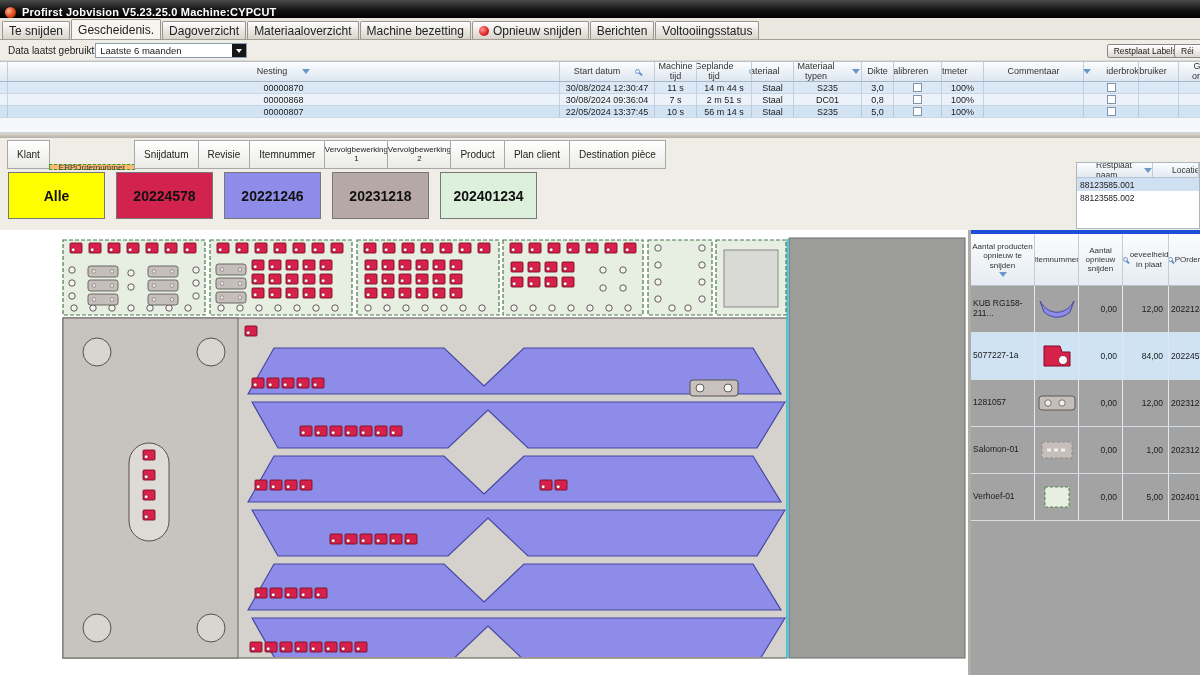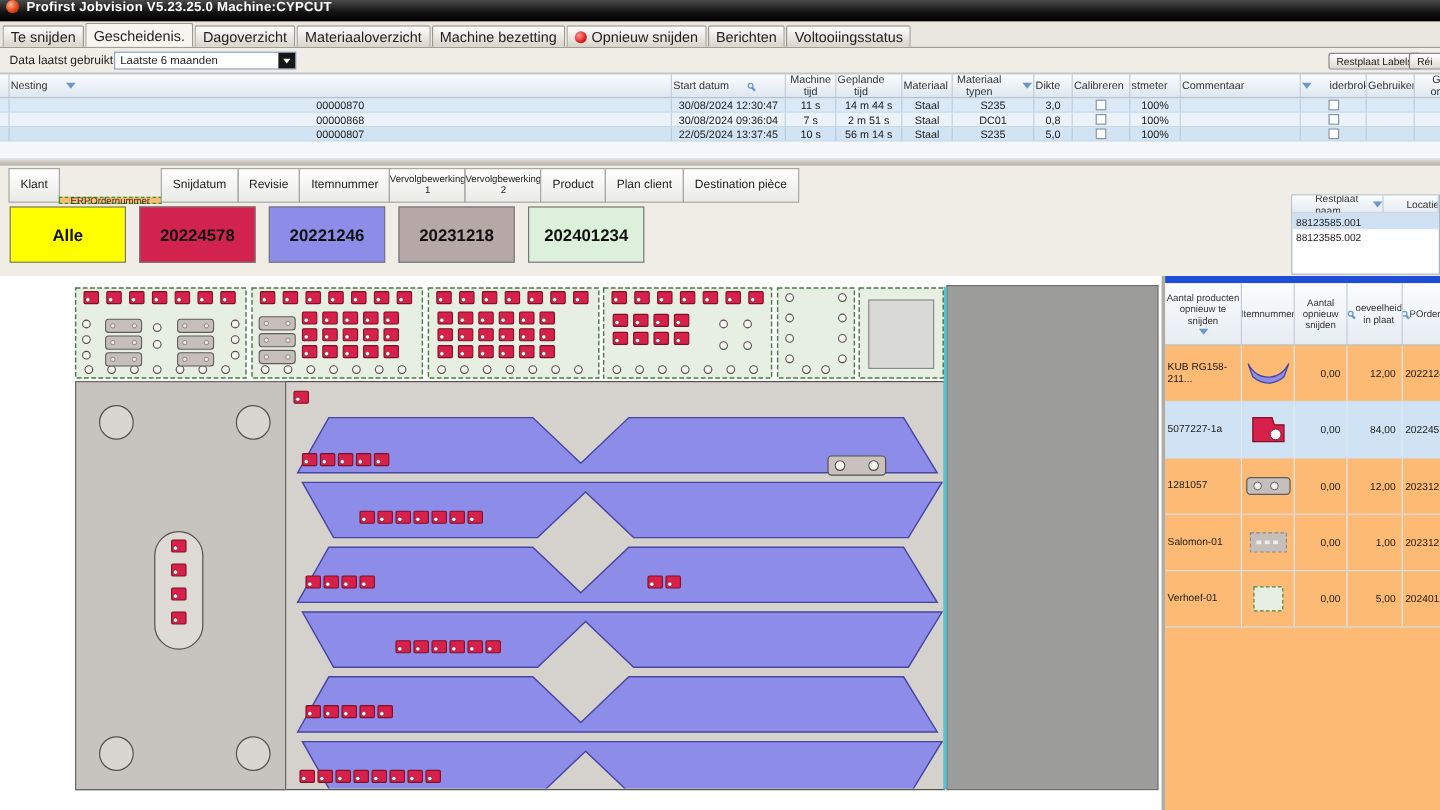--- a/index.html
+++ b/index.html
@@ -2,21 +2,21 @@
 <html><head>
 <meta charset="utf-8">
 <style>
   html,body{margin:0;padding:0;background:#dcdcdc;}
   *{box-sizing:border-box;}
   .win{position:relative;width:1200px;height:675px;background:#f0ede6;overflow:hidden;
        font-family:"Liberation Sans","DejaVu Sans",sans-serif;color:#1a1a1a;}
 
   
   .titlebar{position:absolute;left:0;top:0;width:100%;height:18px;
-    background:linear-gradient(#4a4a4a,#141414 55%,#000);display:flex;align-items:flex-start;gap:6px;padding-left:5px;}
+    background:linear-gradient(#4a4a4a,#141414 55%,#000);display:flex;align-items:flex-end;gap:6px;padding-left:5px;}
   .appicon{width:11px;height:11px;border-radius:50%;flex:0 0 auto;
     background:radial-gradient(circle at 35% 35%,#ffb090,#e04818 55%,#7a1c00);}
   .title{color:#fff;font-weight:bold;font-size:11px;letter-spacing:.2px;}
 
   
   .tabstrip{position:absolute;top:18px;left:0;width:100%;height:22px;background:#eae7e0;
     border-bottom:1px solid #a29e96;display:flex;align-items:flex-end;padding-left:2px;}
   .mtab{font-size:12px;color:#222;padding:0 6px;height:18px;display:flex;align-items:center;gap:4px;
     background:linear-gradient(#fefefe,#d8d4cb);border:1px solid #9a968e;border-bottom:none;
     border-radius:2px 2px 0 0;margin-right:1px;white-space:nowrap;}
@@ -33,21 +33,21 @@
   .combo-btn{width:14px;height:13px;background:#161616;display:flex;align-items:center;justify-content:center;}
   .combo-arrow{width:0;height:0;border-left:3.5px solid transparent;border-right:3.5px solid transparent;border-top:4px solid #fff;}
   .tb-btn{position:absolute;top:3px;height:14px;font-size:8.5px;border:1px solid #888;border-radius:2px;
     background:linear-gradient(#fff,#dcd9d2);padding:0 6px;display:flex;align-items:center;white-space:nowrap;}
   .tb-btn.b1{right:16px;} .tb-btn.b2{right:-16px;width:42px;}
 
   
   .gcols{display:grid;grid-template-columns:8px 552px 95px 42px 55px 42px 68px 32px 48px 42px 100px 55px 40px 60px;}
   .ghead{position:absolute;top:61px;left:0;width:1250px;height:21px;
     background:linear-gradient(#fcfdfe,#dde6f0);border-top:1px solid #b8c3d0;border-bottom:1px solid #a8b6c6;}
-  .ghc{font-size:9px;line-height:1.05;text-align:center;display:flex;align-items:center;justify-content:flex-start;
+  .ghc{font-size:9px;line-height:1.05;text-align:center;display:flex;align-items:center;justify-content:center;
     gap:15px;border-right:1px solid #c2cdd9;overflow:hidden;padding:0 1px;color:#333;}
   .gridrows{position:absolute;top:82px;left:0;width:1250px;}
   .grow{height:12px;border-bottom:1px solid #c9d6e4;}
   .grow.r1{background:#dbe9f6;} .grow.r2{background:#ebf2fa;} .grow.r3{background:#d2e3f4;}
   .grc{font-size:9px;display:flex;align-items:center;justify-content:center;overflow:hidden;
     border-right:1px solid rgba(150,172,196,.45);white-space:nowrap;}
   .gfiller{position:absolute;top:118px;left:0;width:100%;height:15px;background:#f4f8fc;border-bottom:1px solid #cdd6e0;}
   .cb{display:inline-block;width:9px;height:9px;background:#fff;border:1px solid #7f93a9;}
 
   
@@ -76,21 +76,21 @@
   .rp-head{display:grid;grid-template-columns:76px 1fr;height:15px;background:linear-gradient(#fbfdfe,#e2eaf2);border-bottom:1px solid #b8c3d0;}
   .rp-hc{display:flex;align-items:center;padding-left:19px;gap:3px;border-right:1px solid #c2cdd9;overflow:hidden;color:#333;}
   .rp-row{height:13px;display:flex;align-items:center;padding-left:3px;}
   .rp-row.sel{background:#cfe0f3;}
 
   
   .canvas{position:absolute;left:0;top:230px;width:968px;height:445px;background:#fff;}
   .vsplit{position:absolute;left:968px;top:230px;width:3px;height:445px;background:#b0aca6;}
 
   
-  .pp{position:absolute;left:971px;top:230px;width:229px;height:445px;background:#fdba74;border-top:6px solid #1d4ed8;}
+  .pp{position:absolute;left:971px;top:230px;width:229px;height:445px;background:#a3a3a3;border-top:4px solid #1d4ed8;}
   .ppcols{display:grid;grid-template-columns:64px 44px 44px 46px 40px;}
   .pp-head{height:52px;background:linear-gradient(#fbfdfe,#e6ecf2);border-bottom:1px solid #b8c3d0;font-size:8px;}
   .pp-hc{border-right:1px solid #c2cdd9;display:flex;flex-direction:column;align-items:center;justify-content:center;
     text-align:center;padding:1px;line-height:1.15;overflow:hidden;gap:2px;color:#333;}
   .hrow{display:flex;align-items:center;gap:2px;}
   .pp-row{height:47px;border-bottom:1px solid #d5dde5;font-size:8.5px;}
   .pp-row.sel{background:#cfe3f5;}
   .pp-c{border-right:1px solid #e2e8ee;display:flex;align-items:center;overflow:hidden;padding:1px 2px;}
   .pp-c.name{white-space:normal;line-height:1.15;}
   .pp-c.thumb{justify-content:center;}

